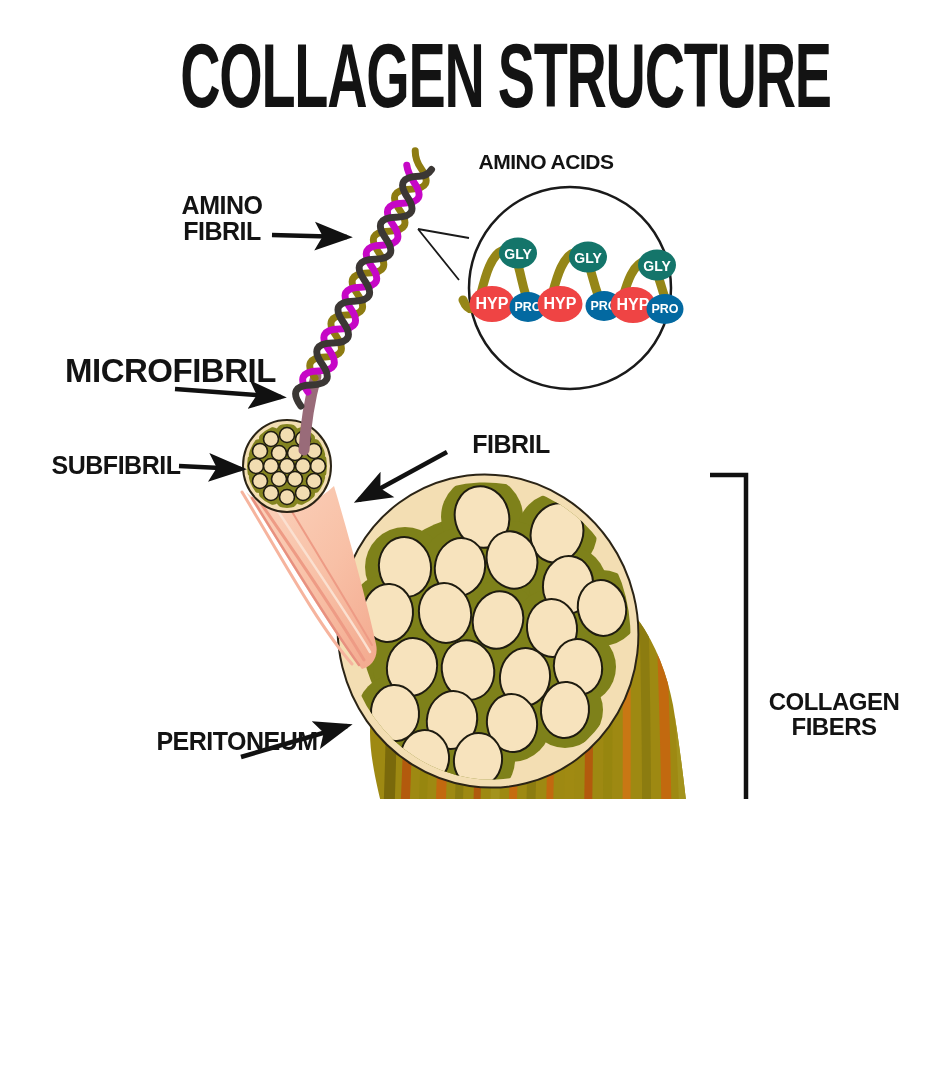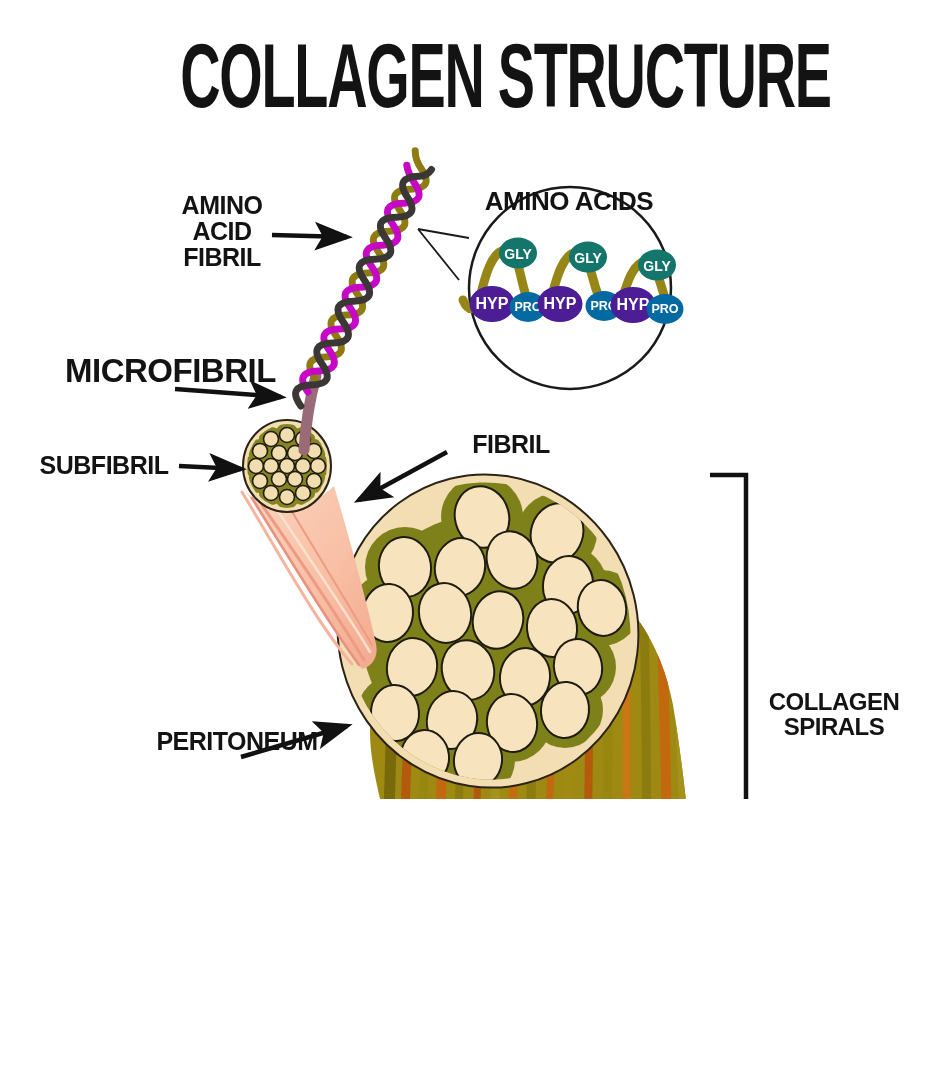--- a/index.html
+++ b/index.html
@@ -7,21 +7,21 @@
          font-family:"Liberation Sans",sans-serif;color:#111;}
   .stage svg{position:absolute;left:0;top:0;}
   .lbl{position:absolute;font-weight:bold;text-align:center;line-height:1.04;
        letter-spacing:-0.5px;color:#131313;}
   .title{left:0;top:30px;width:949px;font-size:90px;font-weight:bold;letter-spacing:-2px;
          transform:scaleX(0.62);transform-origin:50% 50%;white-space:nowrap;text-align:center;}
   .badge{position:absolute;display:flex;align-items:center;justify-content:center;
          color:#fff;font-weight:bold;border-radius:50%;transform:translate(-50%,-50%);
          letter-spacing:0;}
   .gly{width:38px;height:31px;background:#14756a;font-size:14px;}
-  .hyp{width:45px;height:36px;background:#4c1d95;font-size:16px;}
+  .hyp{width:45px;height:36px;background:#ef4444;font-size:16px;}
   .pro{width:37px;height:30px;background:#0369a1;font-size:12.5px;}
 </style>
 </head>
 <body>
 
 <div class="stage">
 
 <svg width="949" height="1081" viewBox="0 0 949 1081">
   <defs>
     <marker id="ah" markerWidth="8.5" markerHeight="7" refX="7.2" refY="3.5" orient="auto" markerUnits="strokeWidth">
@@ -207,40 +207,39 @@
     <path d="M447,452 L359,500" marker-end="url(#ah)"></path>
     <path d="M241,757 L347,726" marker-end="url(#ah)"></path>
     <path d="M303,892 L399,860" marker-end="url(#ah)"></path>
   </g>
 
   <path d="M710,475 L746,475 L746,1006 L710,1006" fill="none" stroke="#111" stroke-width="4.5"></path>
 </svg>
 
 <div class="lbl title">COLLAGEN STRUCTURE</div>
 
-<div class="lbl" style="left:469px;top:151px;width:200px;font-size:26px;margin-top:37px;">AMINO ACIDS</div>
+<div class="lbl" style="left:446px;top:151px;width:200px;font-size:21px;">AMINO ACIDS</div>
 
 <div class="lbl" style="left:122px;top:192px;width:200px;font-size:25px;line-height:26px;">
   <div>AMINO</div>
-  <div>ACID</div>
   <div>FIBRIL</div>
 </div>
 
 <div class="lbl" style="left:65px;top:354px;width:200px;font-size:33px;">MICROFIBRIL</div>
 
-<div class="lbl" style="left:4px;top:452px;width:200px;font-size:25px;">SUBFIBRIL</div>
+<div class="lbl" style="left:16px;top:452px;width:200px;font-size:25px;">SUBFIBRIL</div>
 
 <div class="lbl" style="left:411px;top:431px;width:200px;font-size:25px;">FIBRIL</div>
 
 <div class="lbl" style="left:137px;top:728px;width:200px;font-size:25px;">PERITONEUM</div>
 
 
 <div class="lbl" style="left:734px;top:689px;width:200px;font-size:24px;line-height:25px;">
   <div>COLLAGEN</div>
-  <div>SPIRALS</div>
+  <div>FIBERS</div>
 </div>
 
 <div class="badge hyp" style="left:492px;top:304px">HYP</div>
 <div class="badge gly" style="left:518px;top:253px">GLY</div>
 <div class="badge pro" style="left:528px;top:307px">PRO</div>
 <div class="badge hyp" style="left:560px;top:304px">HYP</div>
 <div class="badge gly" style="left:588px;top:257px">GLY</div>
 <div class="badge pro" style="left:604px;top:306px">PRO</div>
 <div class="badge hyp" style="left:633px;top:305px">HYP</div>
 <div class="badge gly" style="left:657px;top:265px">GLY</div>

